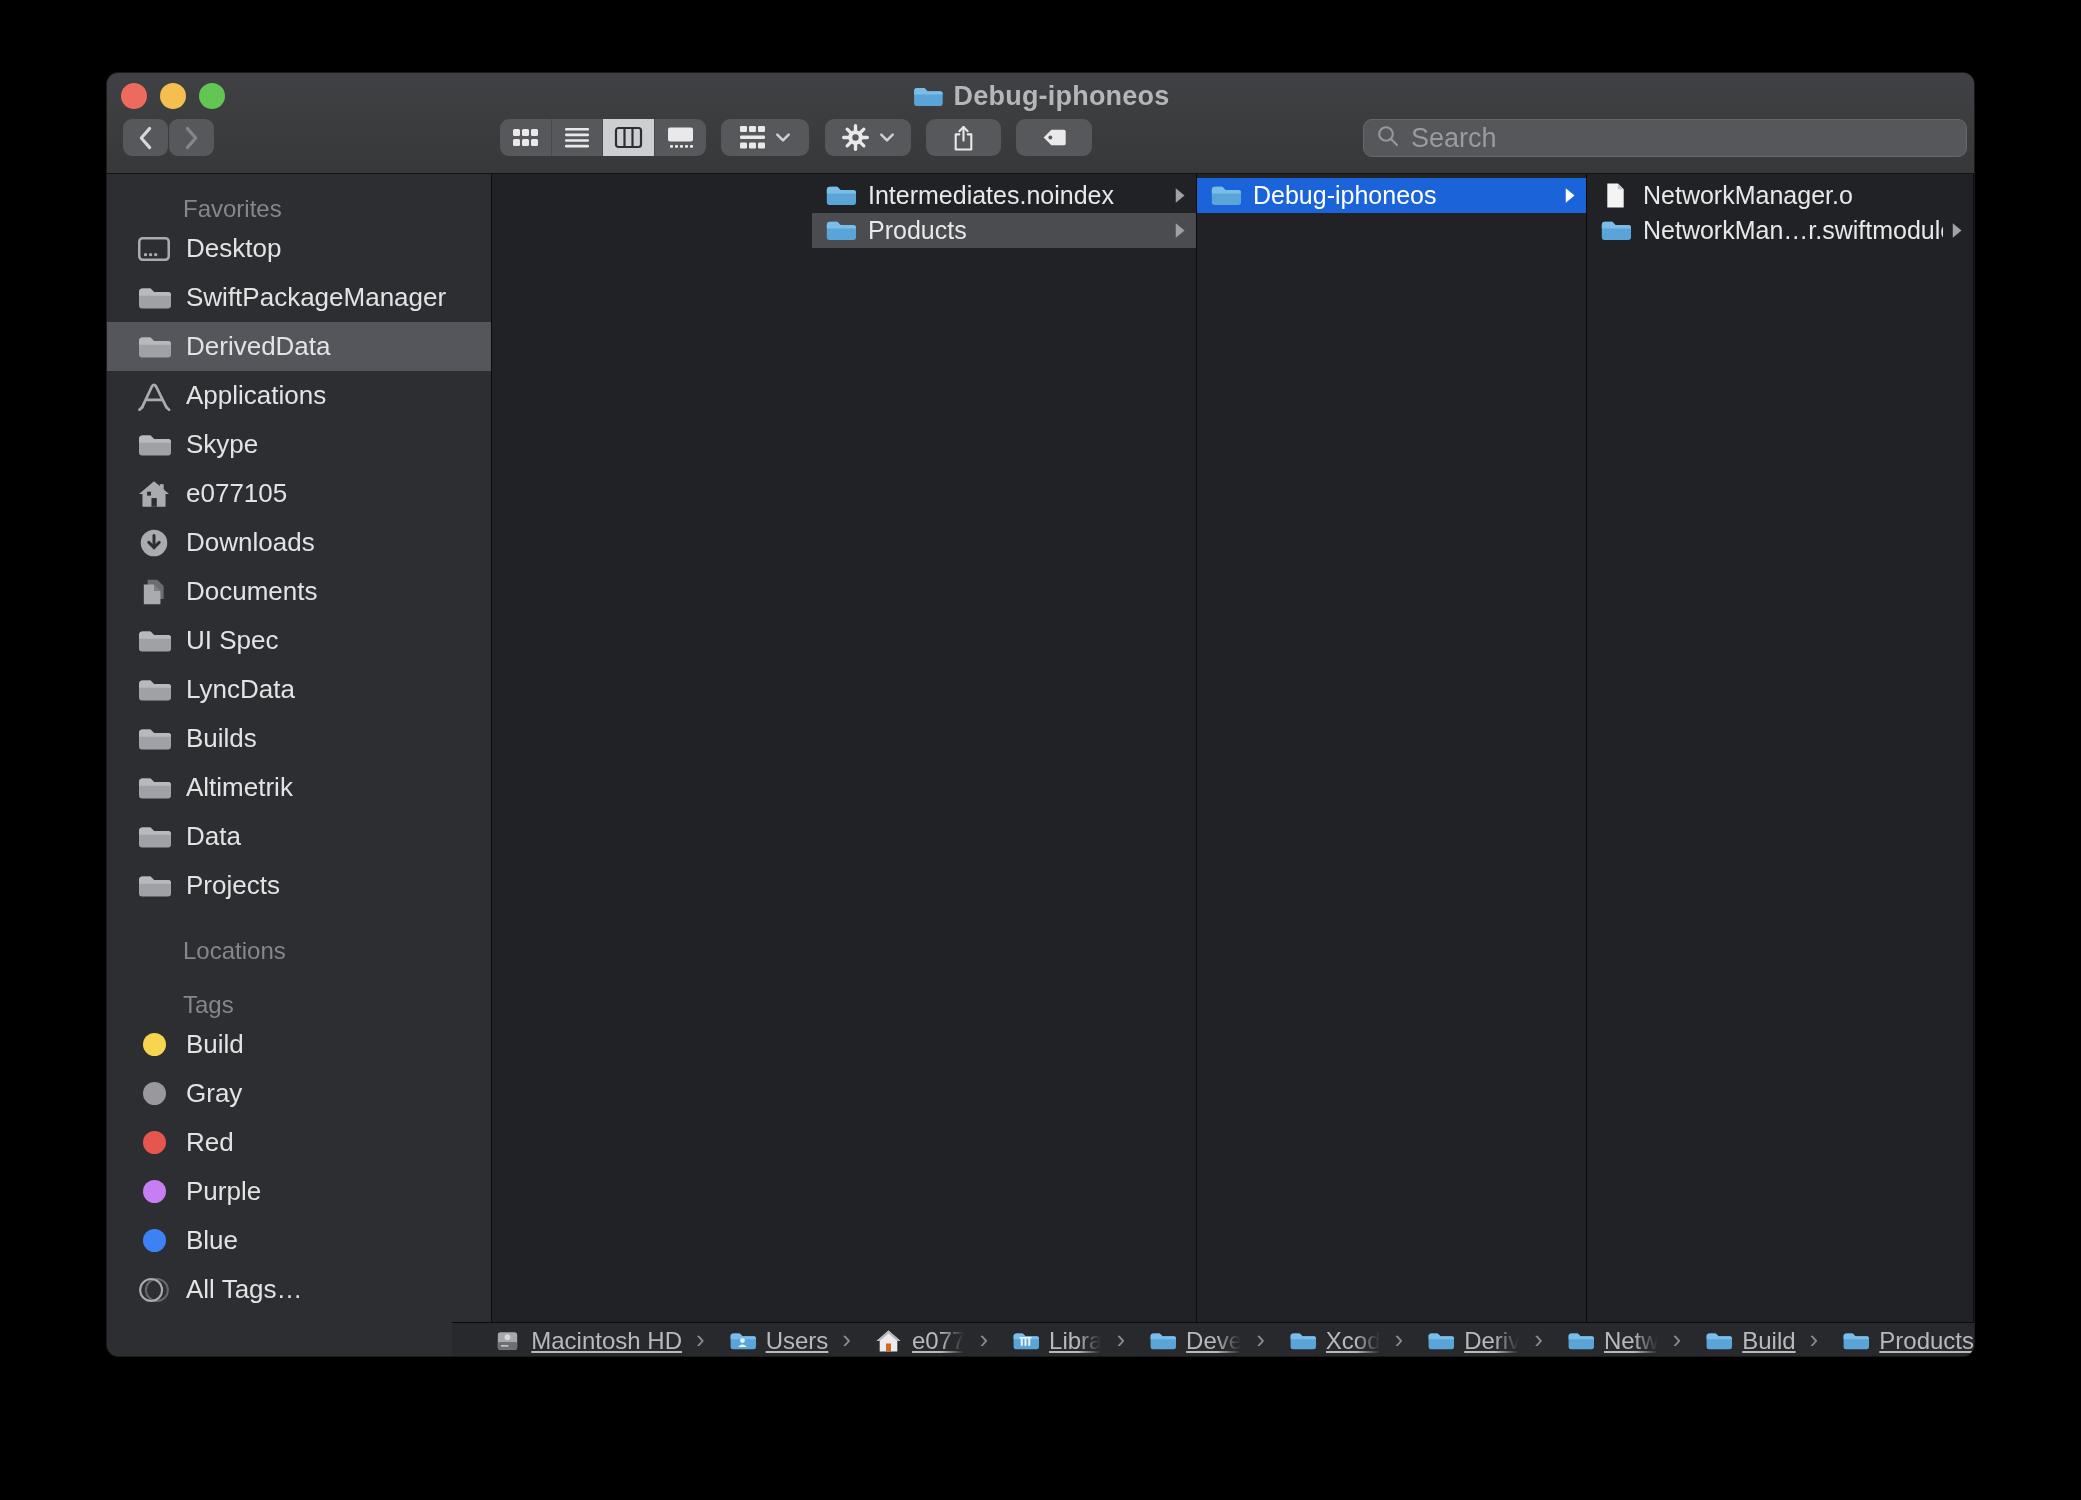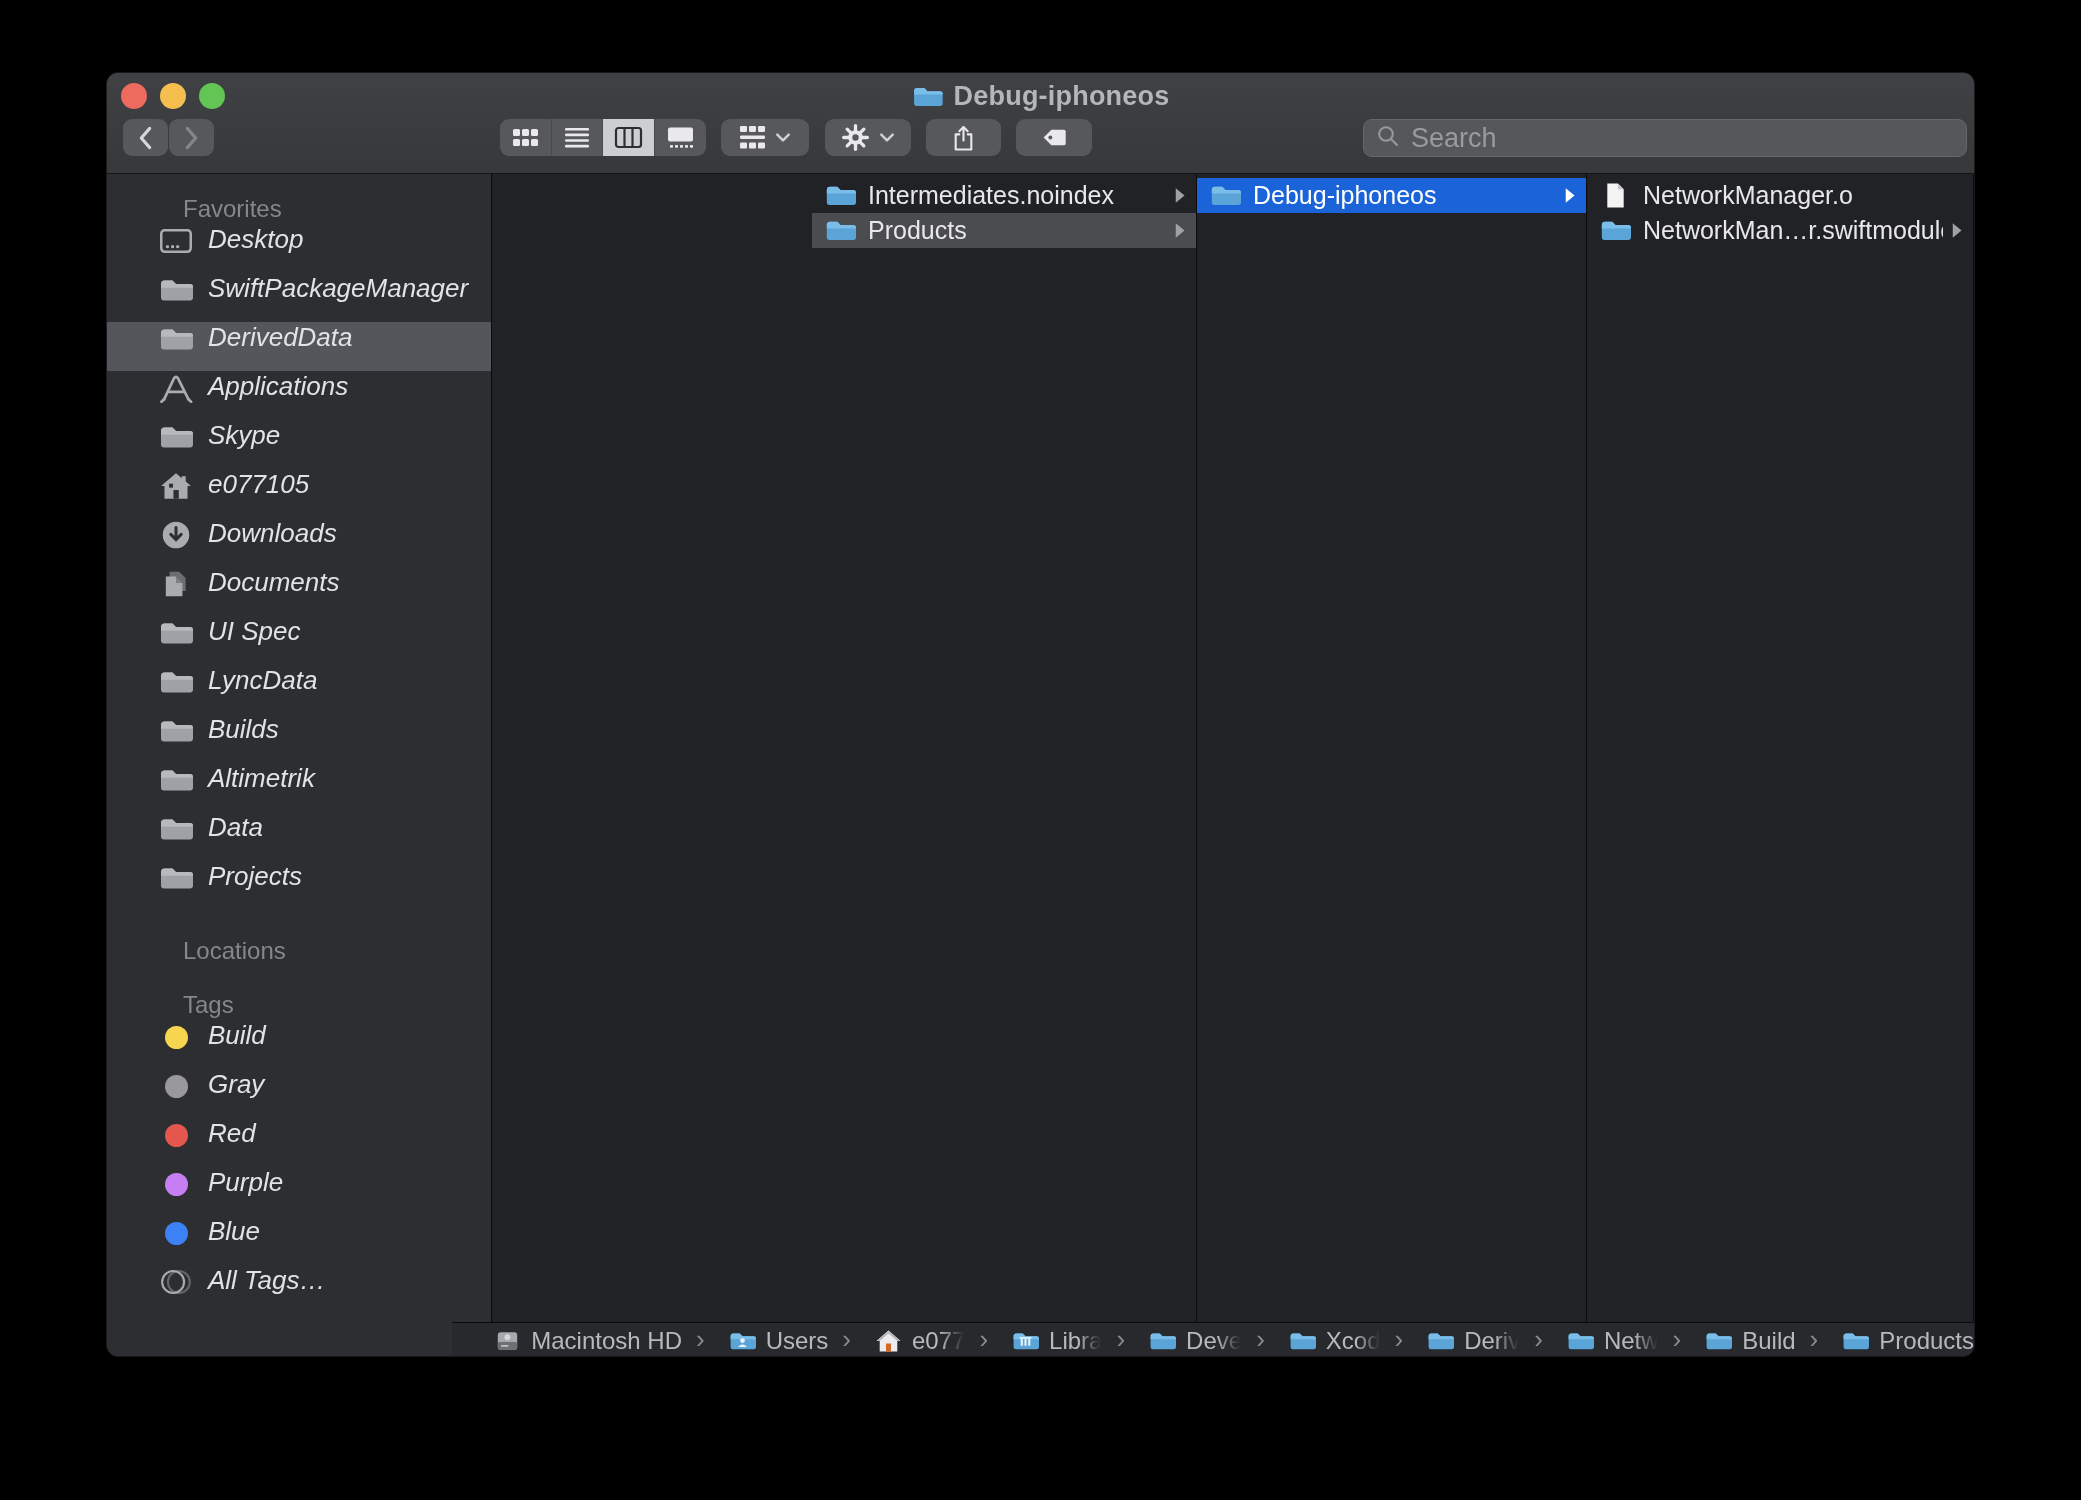--- a/index.html
+++ b/index.html
@@ -69,21 +69,21 @@
     padding-top:20px;overflow:hidden;
   }
   .sec-label{
     font-size:24px;font-weight:400;color:#85878b;
     padding:0 0 0 28px;height:30px;display:flex;align-items:center;margin-left:48px;
   }
   .sec-label.m1{margin-top:26px;}
   .sec-label.m2{margin-top:24px;}
   .side-list{margin-bottom:0;}
   .side-item{
-    height:49px;display:flex;padding-left:50px;cursor:default;font-style:italic;
+    height:49px;display:flex;align-items:center;padding-left:28px;cursor:default;
   }
   .side-item.selected{background:#55565b;}
   .s-icon{width:38px;height:34px;flex:0 0 38px;margin-right:13px;
     display:flex;align-items:center;justify-content:center;color:#a9abaf;}
   .s-icon svg{width:34px;height:30px;}
   .s-label{font-size:26px;color:#e2e3e5;white-space:nowrap;}
   .dot{width:23px;height:23px;border-radius:50%;display:block;}
   
   .content{flex:1;display:flex;flex-direction:column;min-width:0;align-items:flex-end;}
   .cols{flex:1;display:flex;min-height:0;}
@@ -109,21 +109,21 @@
   .pathbar{
     height:35px;flex:0 0 35px;background:#27292c;border-top:1px solid #0b0b0c;
     display:flex;align-items:center;padding-left:42px;overflow:hidden;
   }
   .path-item{display:flex;align-items:center;gap:10px;flex:0 0 auto;cursor:default;}
   .path-item + .path-item::before{
     content:"›";color:#8a8b8f;font-size:26px;margin:0 14px 2px 14px;
   }
   .p-icon{width:27px;height:24px;display:flex;align-items:center;justify-content:center;}
   .p-icon svg{width:100%;height:100%;}
-  .p-label{font-size:24px;color:#b8b9bc;white-space:nowrap;}
+  .p-label{font-size:24px;color:#b8b9bc;white-space:nowrap;text-decoration:underline;}
   .p-label.fade{
     -webkit-mask-image:linear-gradient(90deg,#000 55%,transparent 98%);
     mask-image:linear-gradient(90deg,#000 55%,transparent 98%);
   }
 </style>
 </head>
 <body>
 
 <div class="window">
 

